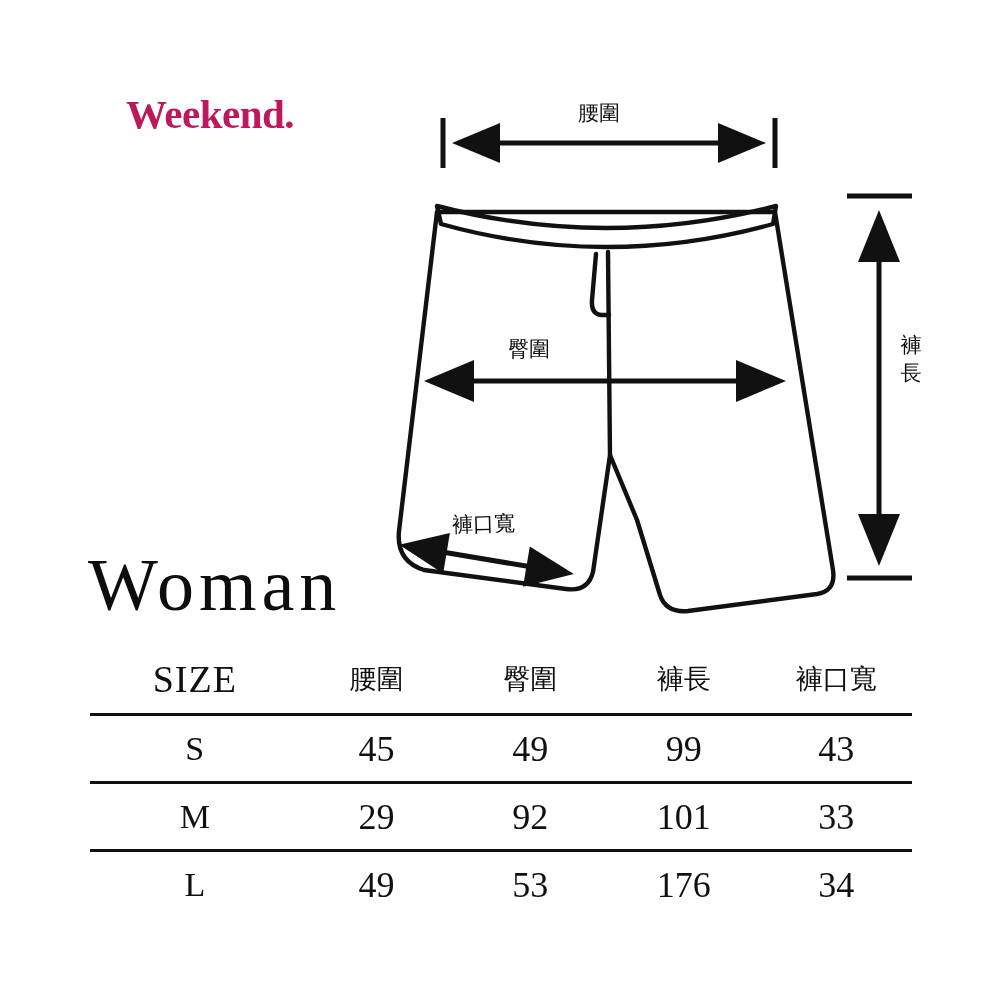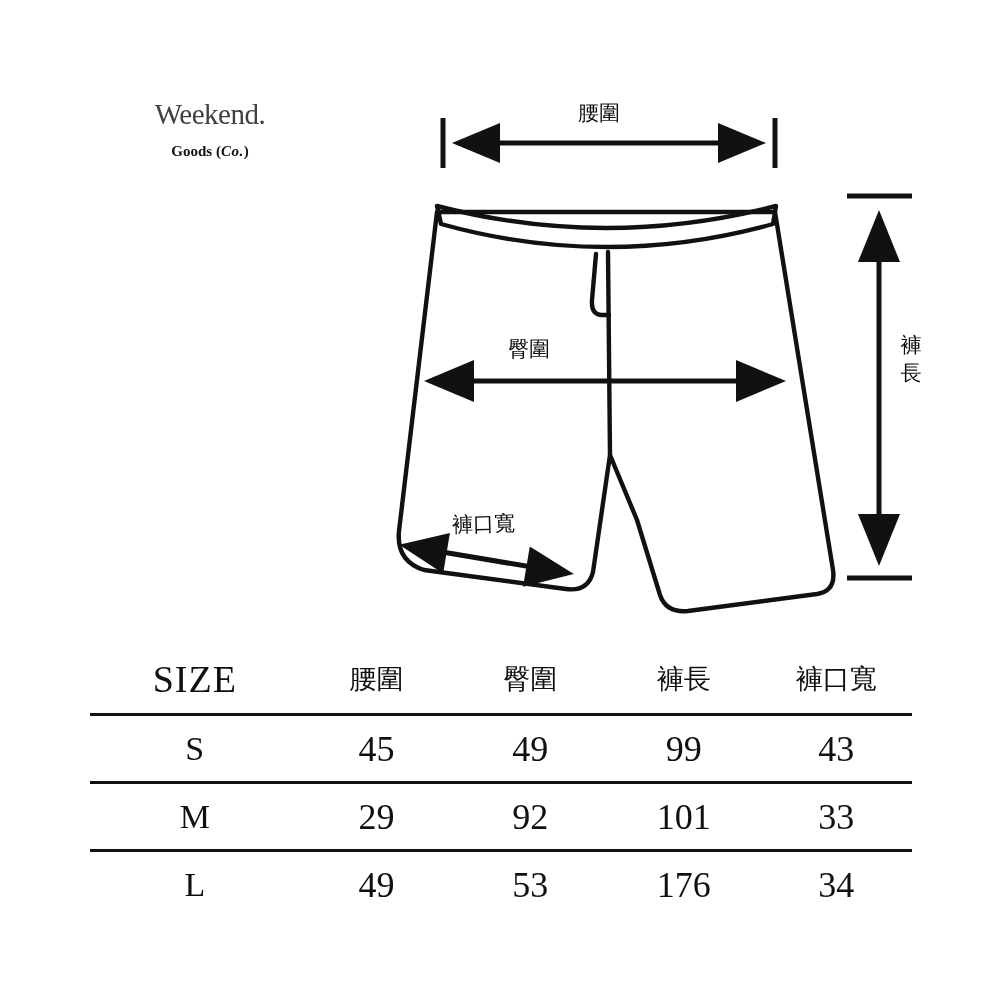--- a/index.html
+++ b/index.html
@@ -28,25 +28,25 @@
   
   .brand {
     position: absolute;
     left: 90px;
     top: 92px;
     width: 240px;
     text-align: center;
   }
   .brand-name {
     font-family: "Liberation Serif", "DejaVu Serif", serif;
-    font-weight: 400;
-    font-size: 29px;
+    font-weight: 700;
+    font-size: 41px;
     line-height: 44px;
     letter-spacing: -0.5px;
-    color: #404040;
+    color: #be185d;
     white-space: nowrap;
   }
   .brand-sub {
     margin-top: 7px;
     font-family: "Liberation Serif", "DejaVu Serif", serif;
     font-weight: 700;
     font-size: 15px;
     line-height: 17px;
     color: #111111;
     white-space: nowrap;
@@ -145,26 +145,23 @@
     padding-bottom: 2px;
   }
 </style>
 </head>
 <body>
 
 <div class="page">
 
   <div class="brand">
     <div class="brand-name">Weekend.</div>
-    <div class="brand-sub">
-      <span>Goods</span>
-      <span>(</span><span class="co">Co.</span><span>)</span>
-    </div>
   </div>
 
+  <div class="category-word">Woman</div>
 
   <svg class="illustration" viewBox="0 0 1001 640" width="1001" height="640">
 
     <g fill="none" stroke="#111111" stroke-width="4.4" stroke-linejoin="round" stroke-linecap="round">
 
       <path d="
         M 437 212
         L 399 531
         Q 396 561 424 570
         L 566 589

